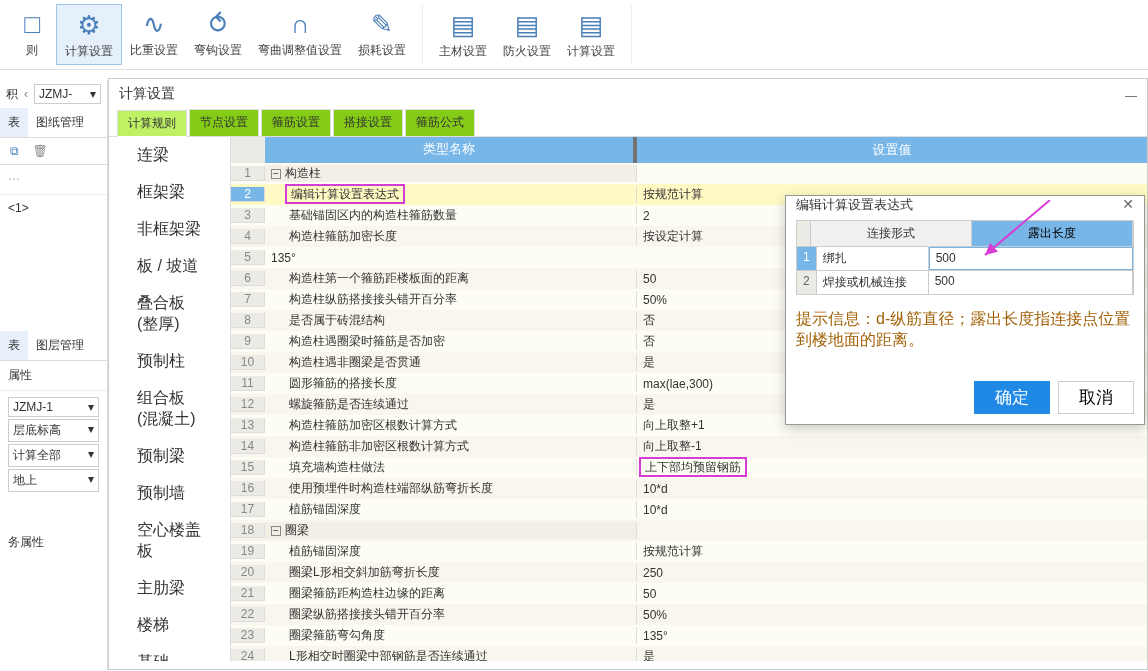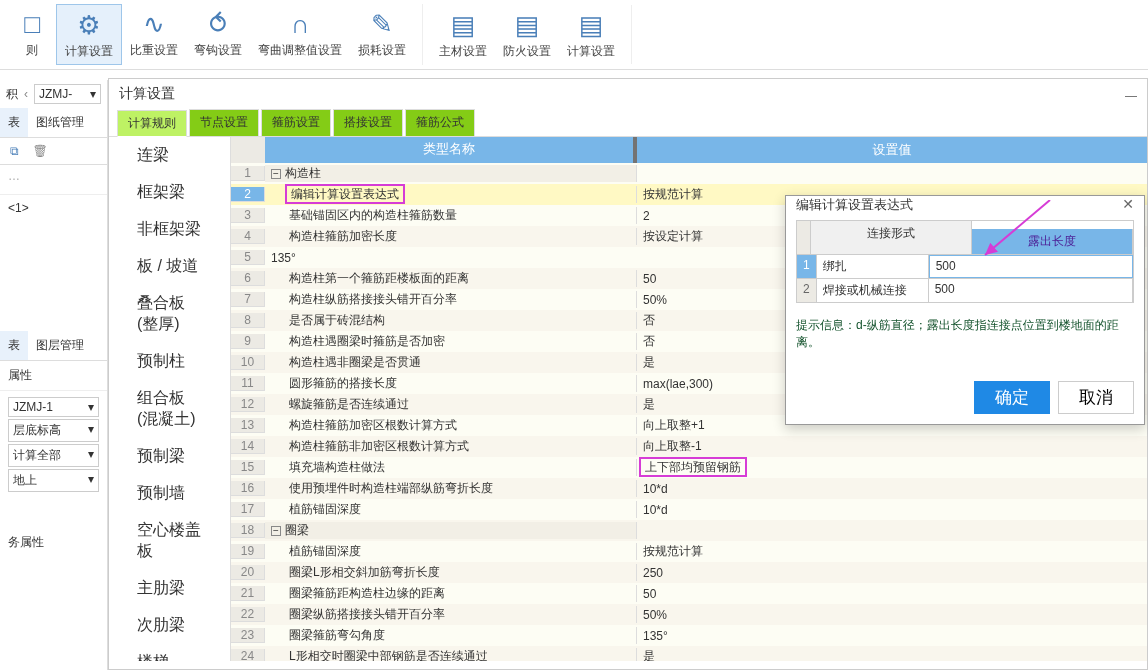--- a/index.html
+++ b/index.html
@@ -49,30 +49,30 @@
 .grow.selected .rn { background: #78b6e8; color:#fff; }
 .hl-box { border: 2px solid #d63cd6; padding: 1px 4px; margin-left: -4px; }
 .tree-tog { display:inline-block; width:10px; height:10px; border:1px solid #888; text-align:center; line-height:8px; font-size:10px; margin-right:4px; }
 
 .edit-popup { position: absolute; left: 785px; top: 195px; width: 360px; height: 230px; background: #fff; border: 1px solid #999; box-shadow: 0 4px 12px rgba(0,0,0,.2); z-index: 10; }
 .ep-title { padding: 0 10px; font-size: 13px; display:flex; justify-content:space-between; }
 .ep-close { cursor:pointer; color:#666; font-size:14px; }
 .ep-table { margin: 6px 10px; border: 1px solid #ccc; }
 .ep-thead { display: flex; }
 .ep-thead div { flex: 1; padding: 4px; text-align: center; background: #f0f0f0; border-right:1px solid #ccc; }
-.ep-thead div.hl { background: #78b6e8; color: #4c1d95; margin-top: 8px; }
+.ep-thead div.hl { background: #78b6e8; color: #000000; }
 .ep-thead div:first-child { flex:0 0 14px; background:#eceae4; }
 .ep-row { display: flex; border-top:1px solid #ccc; }
 .ep-row div { padding: 3px 6px; border-right:1px solid #ccc; }
 .ep-row div:first-child { flex:0 0 14px; background:#eceae4; text-align:center; color:#666; }
 .ep-row div:nth-child(2) { flex:0 0 112px; }
 .ep-row div:nth-child(3) { flex:1; }
 .ep-row.sel div:first-child { background:#78b6e8; color:#fff; }
 .ep-row.sel div:nth-child(3) { border:1px solid #78b6e8; }
-.ep-hint { padding: 8px 10px; font-size: 12px; color: #14532d; }
+.ep-hint { padding: 8px 10px; font-size: 16px; color: #a16207; }
 .ep-btns { position:absolute; bottom:10px; right:10px; display:flex; gap:8px; }
 .ep-btns button { padding: 4px 20px; font-size:17px; border:1px solid #ccc; background:#fff; cursor:pointer; }
 .ep-btns button.primary { background:#1f89e5; color:#fff; border-color:#1f89e5; }
 
 .arrow { position:absolute; left:980px; top:200px; width:80px; height:60px; z-index:11; pointer-events:none; }
 </style>
 </head>
 <body>
 
 <div class="toolbar" id="toolbar">
@@ -183,21 +183,20 @@
         <div>框架梁</div>
         <div>非框架梁</div>
         <div>板 / 坡道</div>
         <div>叠合板(整厚)</div>
         <div>预制柱</div>
         <div>组合板(混凝土)</div>
         <div>预制梁</div>
         <div>预制墙</div>
         <div>空心楼盖板</div>
         <div>主肋梁</div>
-        <div>次肋梁</div>
         <div>楼梯</div>
         <div>基础</div>
         <div>基础主梁 / 承…</div>
         <div>基础次梁</div>
       </div>
     <div class="grid-wrap">
       <div class="grid-head">
         <div class="gh-num"></div>
         <div class="gh1">类型名称</div>
         <div class="gh2">设置值</div>

